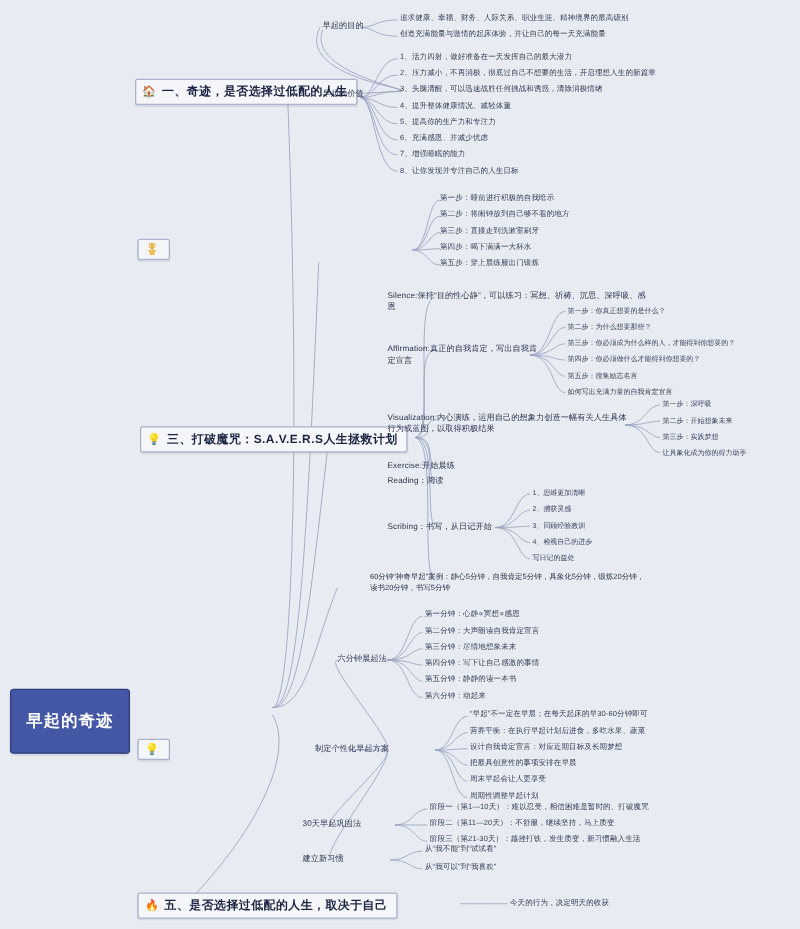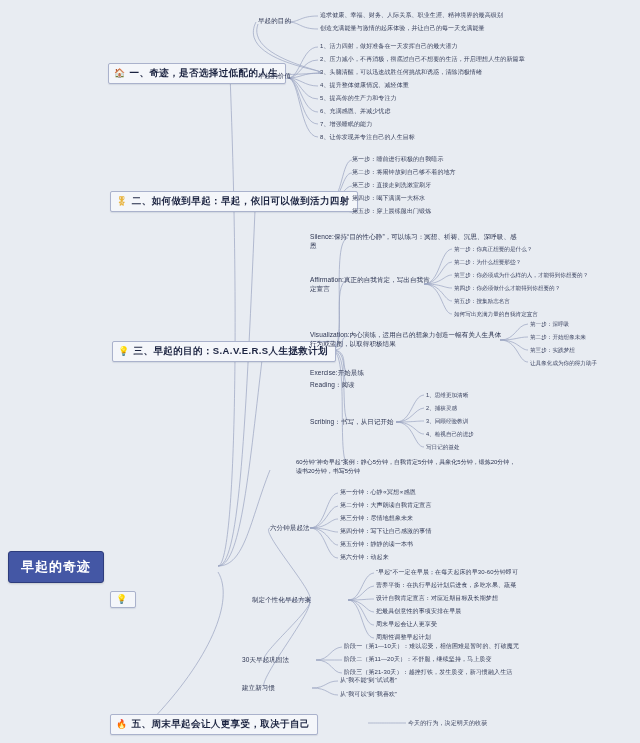--- a/index.html
+++ b/index.html
@@ -18,21 +18,21 @@
 
   
   .root{
     left:8px;top:551px;
     background:#4457a5;
     border:1px solid #2e3d7d;
     border-radius:3px;
     color:#ffffff;
     font-size:13px;
     font-weight:bold;
-    padding:6px 12px;
+    padding:16px 12px;
     letter-spacing:1px;
     box-shadow:0 1px 2px rgba(0,0,0,.15);
   }
 
   
   .branch{
     background:#f4f6fa;
     border:1px solid #aab2cc;
     border-radius:2px;
     font-size:9.5px;
@@ -180,31 +180,30 @@
   <div class="node l3" style="left:320px;top:55px;">2、压力减小，不再消极，彻底过自己不想要的生活，开启理想人生的新篇章</div>
   <div class="node l3" style="left:320px;top:68px;">3、头脑清醒，可以迅速战胜任何挑战和诱惑，清除消极情绪</div>
   <div class="node l3" style="left:320px;top:81px;">4、提升整体健康情况、减轻体重</div>
   <div class="node l3" style="left:320px;top:94px;">5、提高你的生产力和专注力</div>
   <div class="node l3" style="left:320px;top:107px;">6、充满感恩、并减少忧虑</div>
   <div class="node l3" style="left:320px;top:120px;">7、增强睡眠的能力</div>
   <div class="node l3" style="left:320px;top:133px;">8、让你发现并专注自己的人生目标</div>
 
   <div class="node branch" style="left:110px;top:191px;">
     <span class="bico" style="color:#e8b23a">🎖</span>
-    <span>二、如何做到早起：早起，依旧可以做到活力四射</span>
   </div>
   <div class="node l3" style="left:352px;top:155px;">第一步：睡前进行积极的自我暗示</div>
   <div class="node l3" style="left:352px;top:168px;">第二步：将闹钟放到自己够不着的地方</div>
   <div class="node l3" style="left:352px;top:181px;">第三步：直接走到洗漱室刷牙</div>
   <div class="node l3" style="left:352px;top:194px;">第四步：喝下满满一大杯水</div>
   <div class="node l3" style="left:352px;top:207px;">第五步：穿上晨练服出门锻炼</div>
 
   <div class="node branch" style="left:112px;top:341px;">
     <span class="bico" style="color:#e8c13a">💡</span>
-    <span>三、早起的目的：S.A.V.E.R.S人生拯救计划</span>
+    <span>三、打破魔咒：S.A.V.E.R.S人生拯救计划</span>
   </div>
 
   <div class="node l2 wrap" style="left:310px;top:232px;width:210px;">Silence:保持“目的性心静”，可以练习：冥想、祈祷、沉思、深呼吸、感恩</div>
 
   <div class="node l2 wrap" style="left:310px;top:275px;width:120px;">Affirmation:真正的自我肯定，写出自我肯定宣言</div>
   <div class="node l4" style="left:454px;top:245px;">第一步：你真正想要的是什么？</div>
   <div class="node l4" style="left:454px;top:258px;">第二步：为什么想要那些？</div>
   <div class="node l4" style="left:454px;top:271px;">第三步：你必须成为什么样的人，才能得到你想要的？</div>
   <div class="node l4" style="left:454px;top:284px;">第四步：你必须做什么才能得到你想要的？</div>
   <div class="node l4" style="left:454px;top:297px;">第五步：搜集励志名言</div>
@@ -252,17 +251,17 @@
   <div class="node l3" style="left:344px;top:642px;">阶段一（第1—10天）：难以忍受，相信困难是暂时的、打破魔咒</div>
   <div class="node l3" style="left:344px;top:655px;">阶段二（第11—20天）：不舒服，继续坚持，马上质变</div>
   <div class="node l3" style="left:344px;top:668px;">阶段三（第21-30天）：越挫打铁，发生质变，新习惯融入生活</div>
 
   <div class="node l2" style="left:242px;top:683px;">建立新习惯</div>
   <div class="node l3" style="left:340px;top:676px;">从“我不能”到“试试看”</div>
   <div class="node l3" style="left:340px;top:690px;">从“我可以”到“我喜欢”</div>
 
   <div class="node branch" style="left:110px;top:714px;">
     <span class="bico" style="color:#e0452a">🔥</span>
-    <span>五、周末早起会让人更享受，取决于自己</span>
+    <span>五、是否选择过低配的人生，取决于自己</span>
   </div>
   <div class="node l3" style="left:408px;top:719px;">今天的行为，决定明天的收获</div>
 
 </div>
 
 </body></html>

